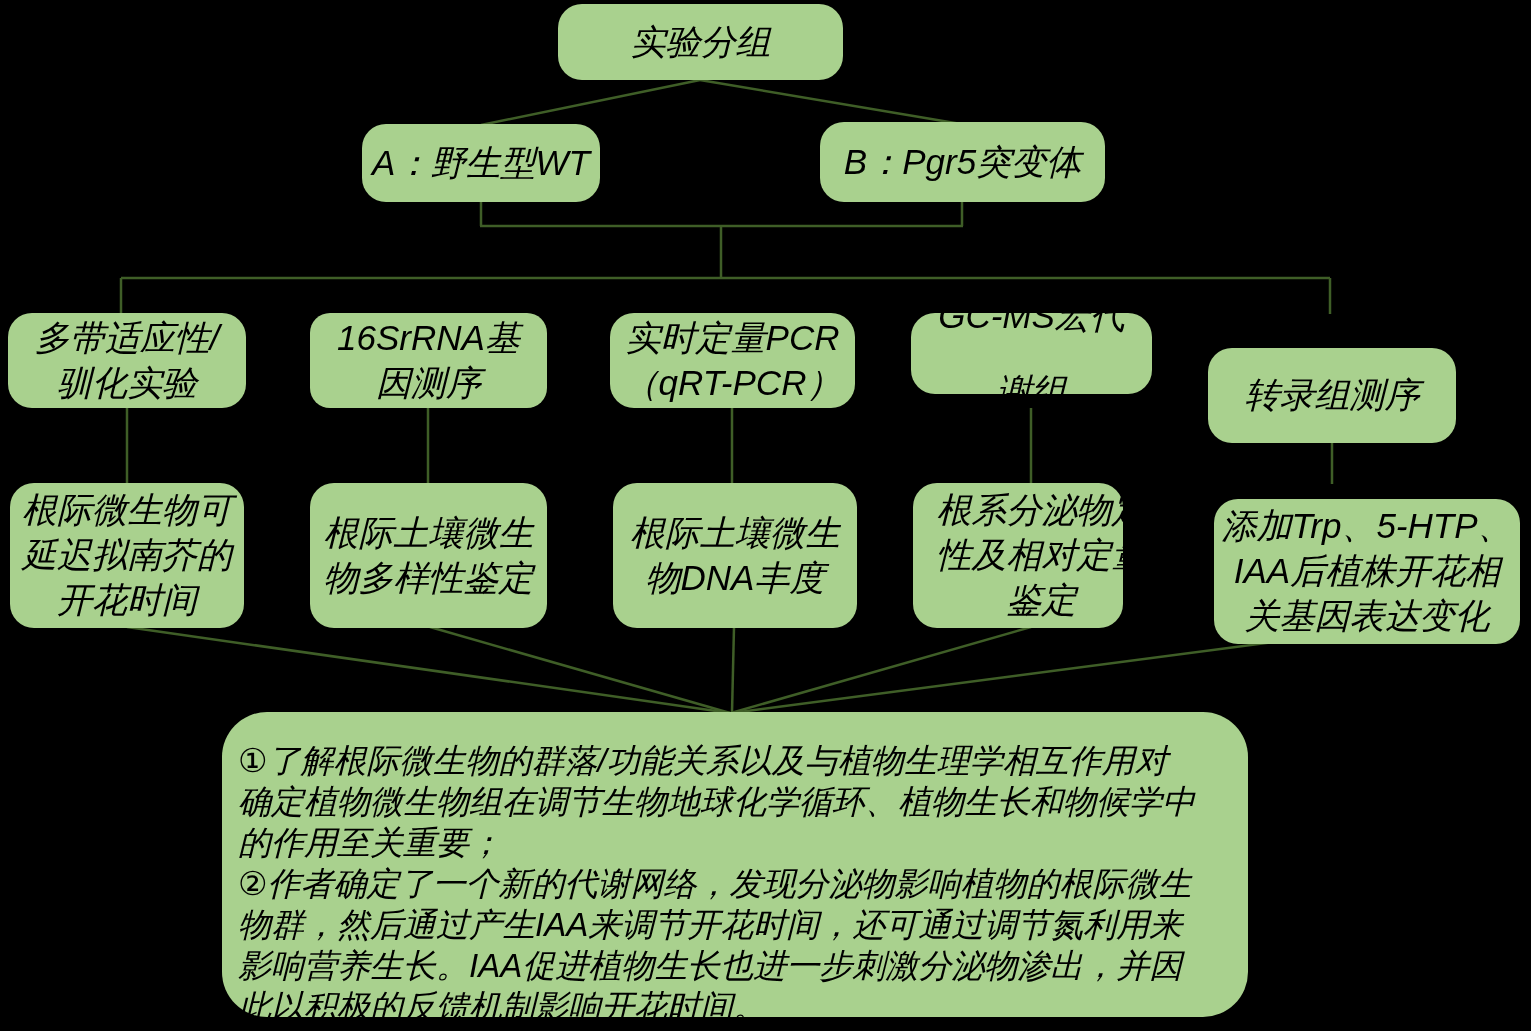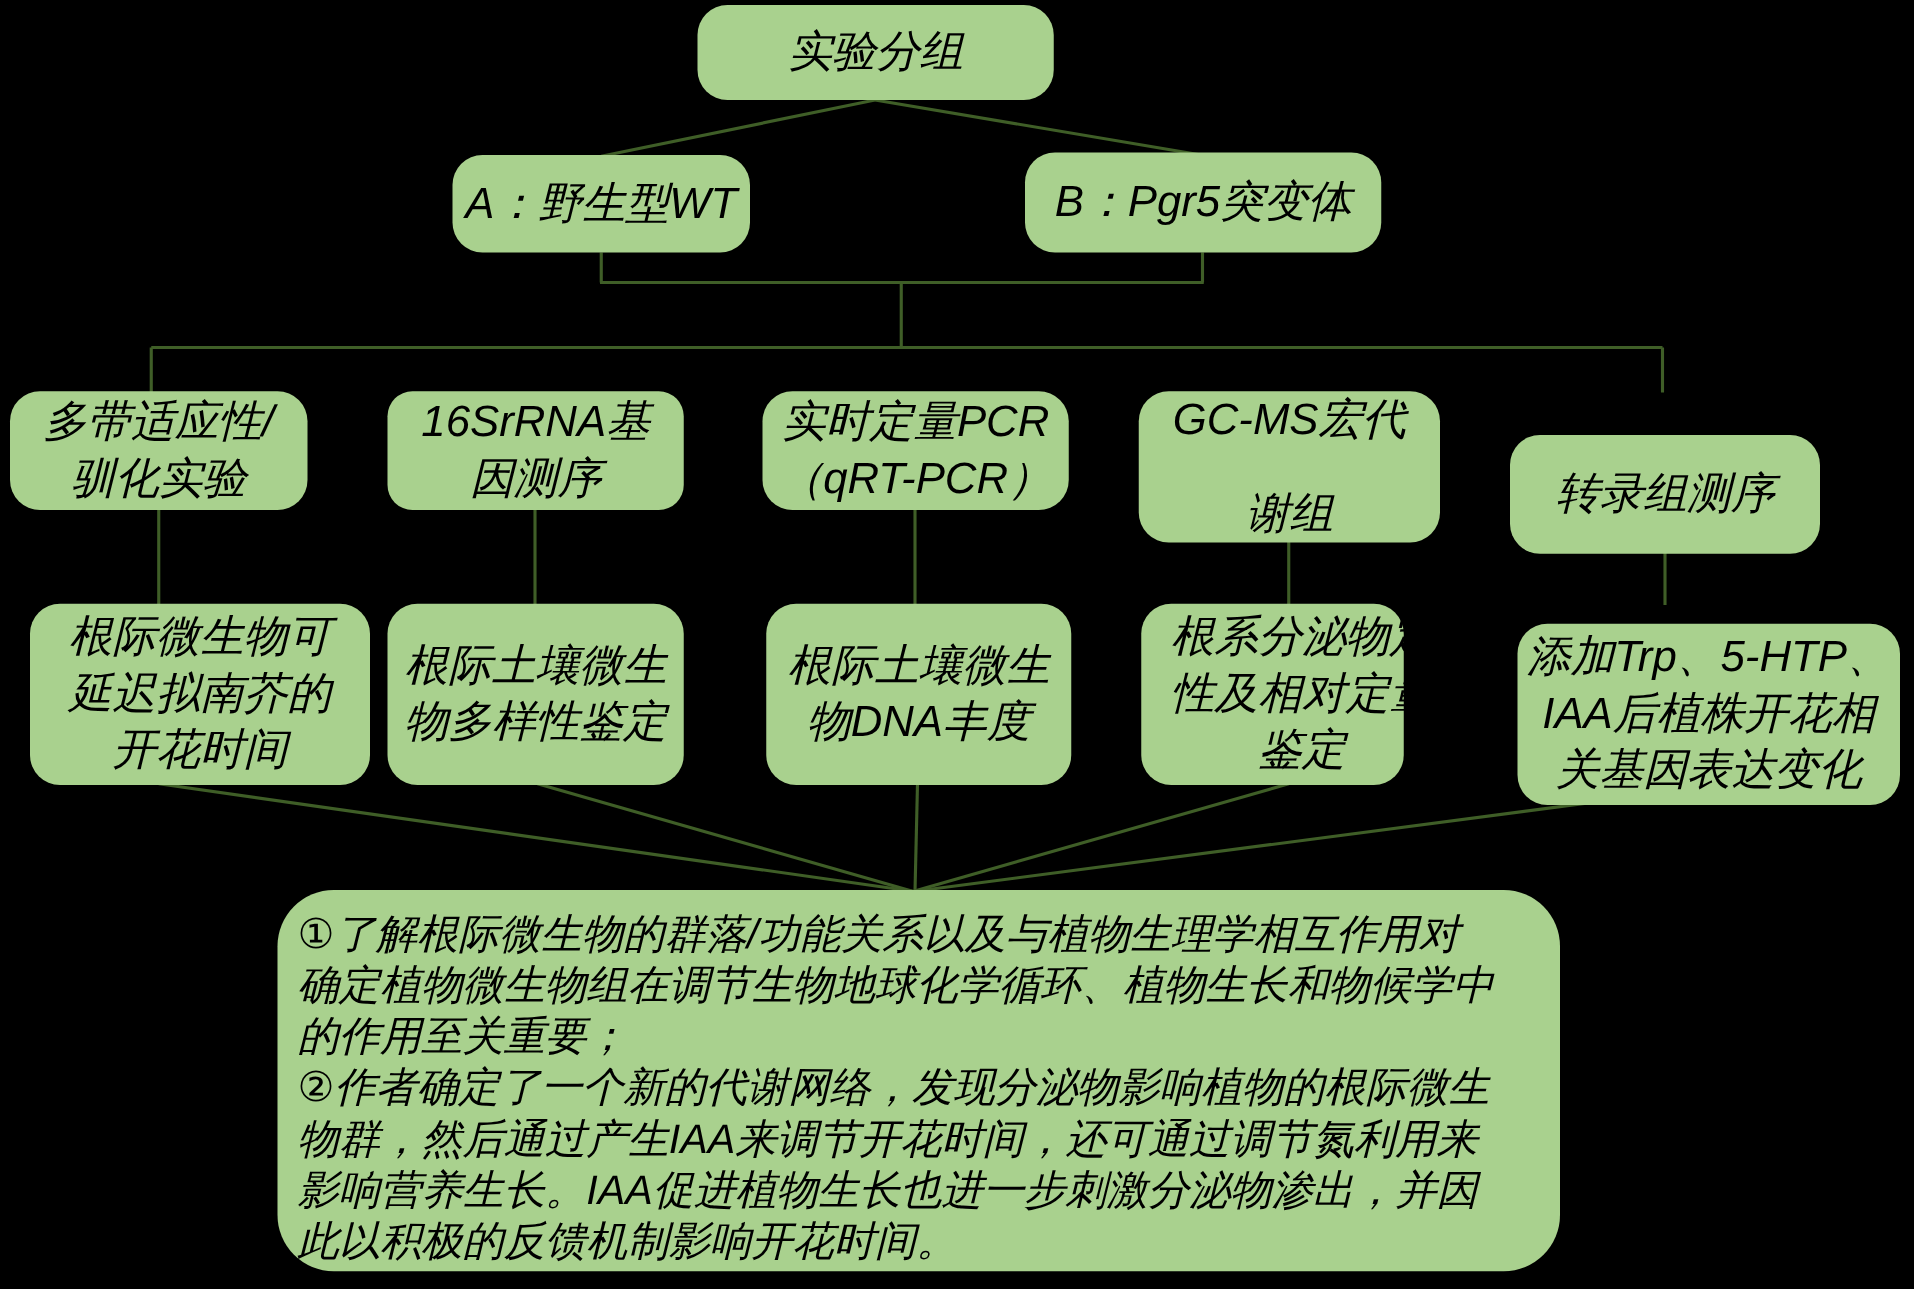--- a/index.html
+++ b/index.html
@@ -42,37 +42,37 @@
   }
   .node .ln { display: block; white-space: nowrap; }
 
   .n-root   { left: 558px;  top: 4px;   width: 285px; height: 76px;  }
   .n-ga     { left: 362px;  top: 124px; width: 238px; height: 78px;  }
   .n-gb     { left: 820px;  top: 122px; width: 285px; height: 80px;  }
 
   .n-m1 { left: 8px;    top: 313px; width: 238px; height: 95px; }
   .n-m2 { left: 310px;  top: 313px; width: 237px; height: 95px; border-radius: 20px; }
   .n-m3 { left: 610px;  top: 313px; width: 245px; height: 95px; }
-  .n-m4 { left: 911px;  top: 313px; width: 241px; height: 121px; gap: 30px; }
+  .n-m4 { left: 911px;  top: 313px; width: 241px; height: 81px; gap: 30px; }
   .n-m5 { left: 1208px; top: 313px; width: 248px; height: 95px; margin-top: 35px; }
 
-  .n-r1 { left: 24px;   top: 483px; width: 272px; height: 145px; }
+  .n-r1 { left: 10px;   top: 483px; width: 234px; height: 145px; }
   .n-r2 { left: 310px;  top: 483px; width: 237px; height: 145px; }
   .n-r3 { left: 613px;  top: 483px; width: 244px; height: 145px; }
   .n-r4 { left: 913px;  top: 483px; width: 210px; height: 145px; padding-left: 47px; }
   .n-r5 { left: 1214px; top: 483px; width: 306px; height: 145px; margin-top: 16px; }
 
   .n-conclusion {
     left: 222px; top: 712px;
     width: 1026px; height: 305px;
     border-radius: 45px;
     justify-content: flex-start;
     align-items: flex-start;
     text-align: left;
-    padding: 14px 16px;
+    padding: 28px 16px;
     font-size: 33px;
     line-height: 41px;
   }
 </style>
 </head>
 <body>
 
 <div class="stage">
 
   <svg class="connectors" viewBox="0 0 1531 1031">

